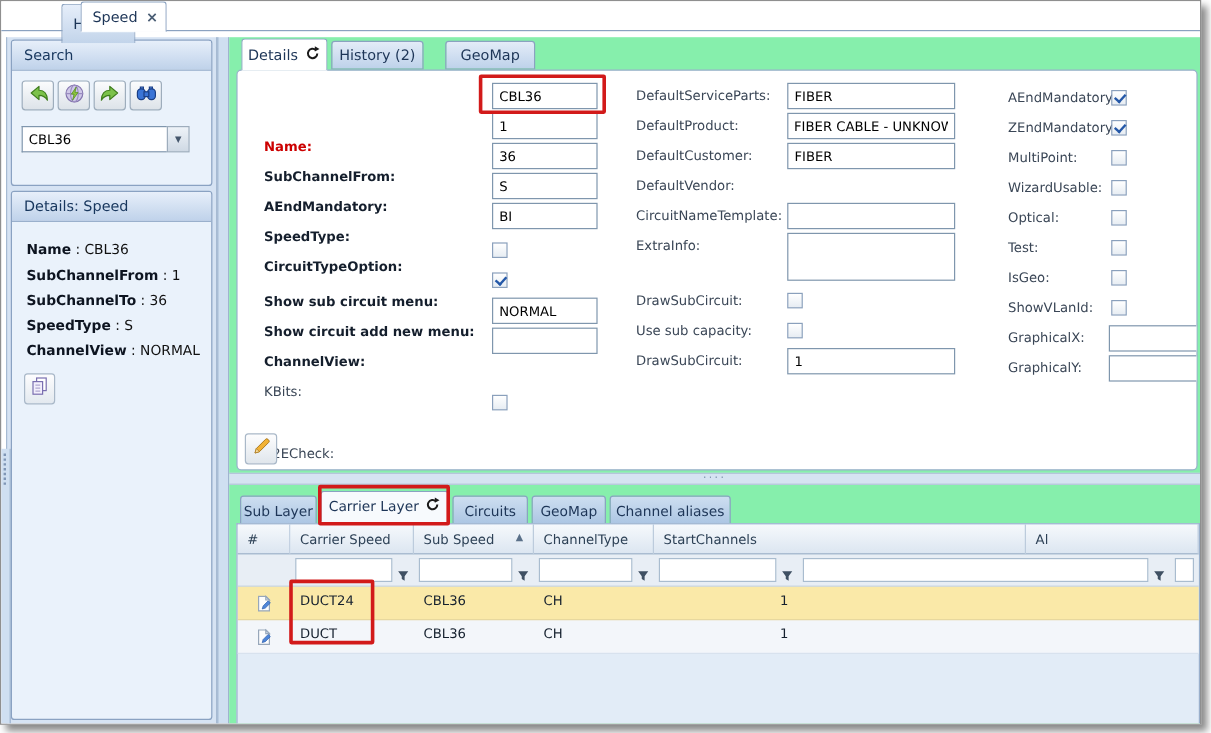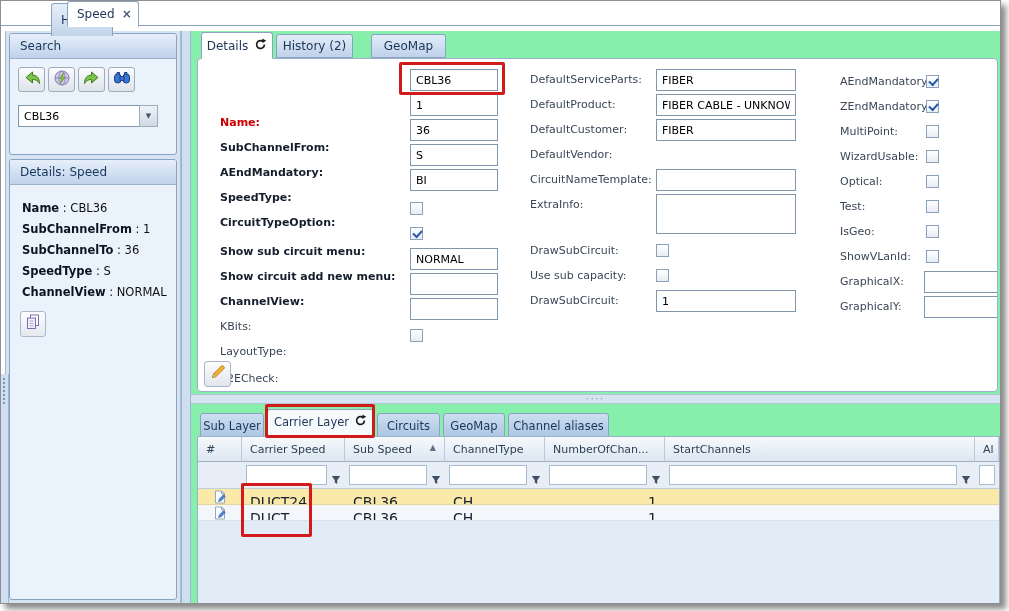--- a/index.html
+++ b/index.html
@@ -114,21 +114,21 @@
   .ghead { height:25px; }
   .ghead .gc { background:linear-gradient(#f6f9fc,#dce6f1); border-right:1px solid #bccbdc;
                border-bottom:1px solid #9db1c8; font-size:11px; color:#2d4156;
                padding:6px 0 0 8px; display:flex; align-items:flex-start; cursor:pointer; }
   .sort { margin-left:auto; margin-right:8px; font-size:8px; color:#5a7089; }
   .gfilter { height:27px; background:#e8eef5; border-bottom:1px solid #c2d0de; }
   .gfilter .gc { display:flex; align-items:center; gap:4px; padding:0 4px; }
   .gfilter input { flex:1; min-width:0; height:20px; border:1px solid #a9bccf;
                    font:11px "DejaVu Sans",sans-serif; padding:0 3px; }
   .funnel { flex:0 0 auto; width:10px; height:10px; }
-  .gdata { height:16px; font-size:14px; color:#15202e; cursor:pointer; }
+  .gdata { height:28px; font-size:11px; color:#15202e; cursor:pointer; }
   .gdata .gc { padding:5px 0 0 8px; }
   .gdata .num { text-align:right; padding-right:8px; }
   .row-sel { background:#fae9a8; border-bottom:1px solid #e3d49c; }
   .row-alt { background:#f3f6fa; border-bottom:1px solid #d8e2ee; }
   .icon-cell { display:flex; align-items:center; justify-content:center; padding:0 !important; }
 
   
   .ann { position:absolute; border:3px solid #d21a1a; border-radius:2px; z-index:50;
          pointer-events:none; }
   .ann-name    { left:398px; top:61px;  width:106px; height:33px; }
@@ -260,24 +260,20 @@
         <span class="cb cb1 checked"></span>
       </div>
       <div class="frow" style="top:189px">
         <label class="flabel b lab1">ChannelView:</label>
         <input class="txt ctl in1" value="NORMAL" style="">
       </div>
       <div class="frow" style="top:214px">
         <label class="flabel lab1">KBits:</label>
         <input class="txt ctl in1" value="" style="">
       </div>
-      <div class="frow" style="top:239px">
-        <label class="flabel lab1">LayoutType:</label>
-        <input class="txt ctl in1" value="" style="">
-      </div>
       <div class="frow" style="top:266px">
         <label class="flabel lab1">E2ECheck:</label>
         <span class="cb cb1"></span>
       </div>
 
       <div class="frow" style="top:10px">
         <label class="flabel lab2">DefaultServiceParts:</label>
         <input class="txt ctl in2" value="FIBER" style="">
       </div>
       <div class="frow" style="top:35px">
@@ -395,23 +391,20 @@
         </div>
       <div class="gc c1">
           <span>Carrier Speed</span>
         </div>
       <div class="gc c2">
           <span>Sub Speed</span>
           <span class="sort">▲</span>
         </div>
       <div class="gc c3">
           <span>ChannelType</span>
-        </div>
-      <div class="gc c4">
-          <span>NumberOfChan...</span>
         </div>
       <div class="gc c5">
           <span>StartChannels</span>
         </div>
       <div class="gc c6">
           <span>Al</span>
         </div>
     </div>
     <div class="grow gfilter">
       <div class="gc c0"></div>

